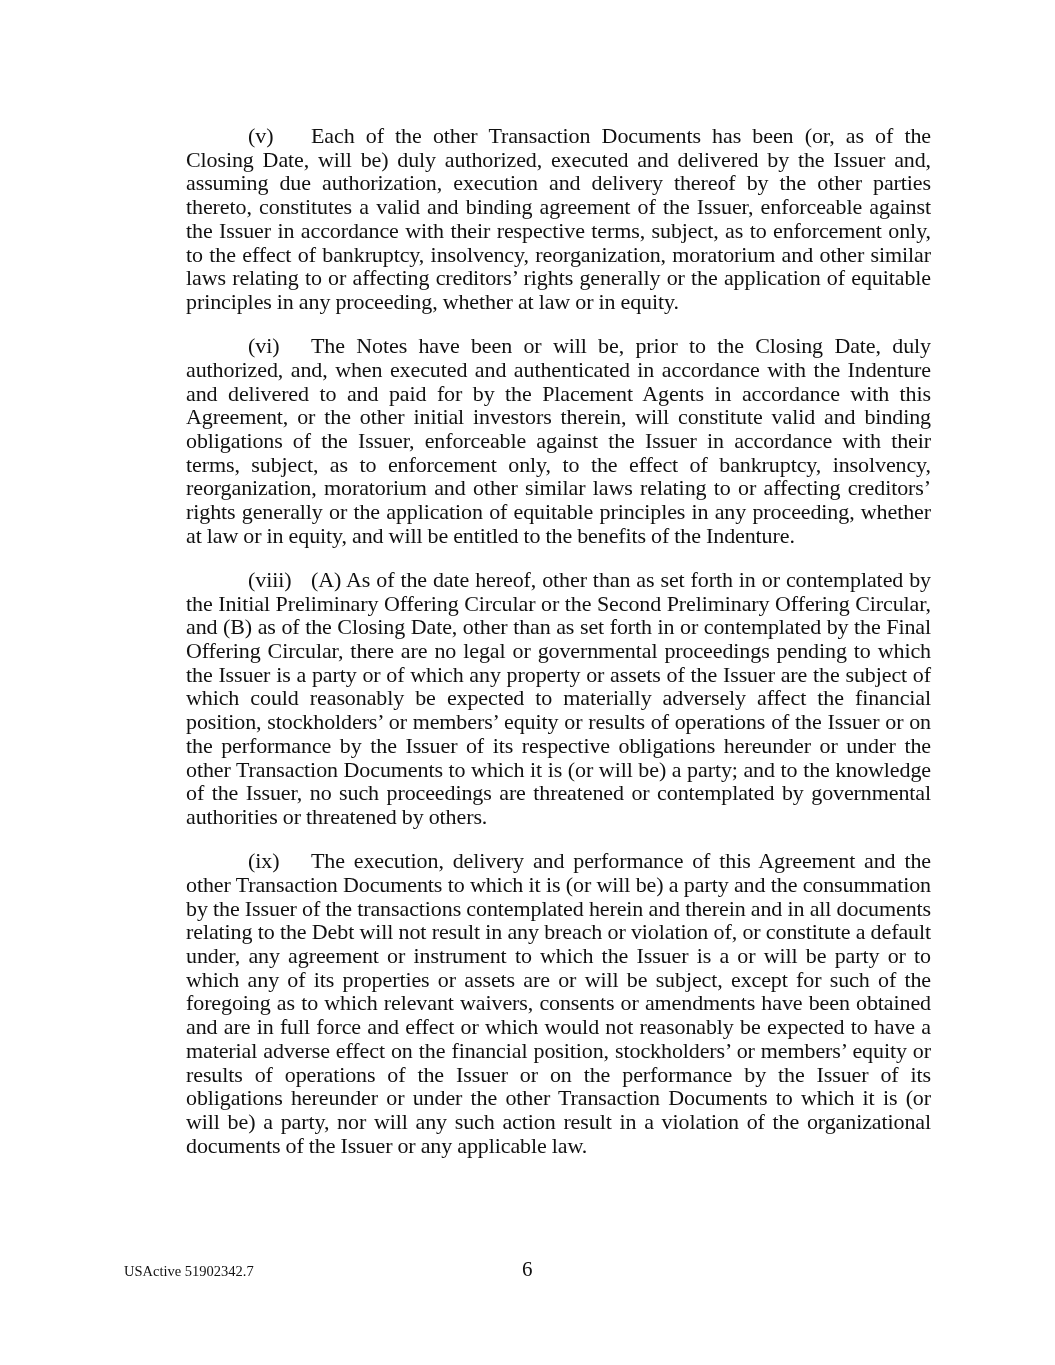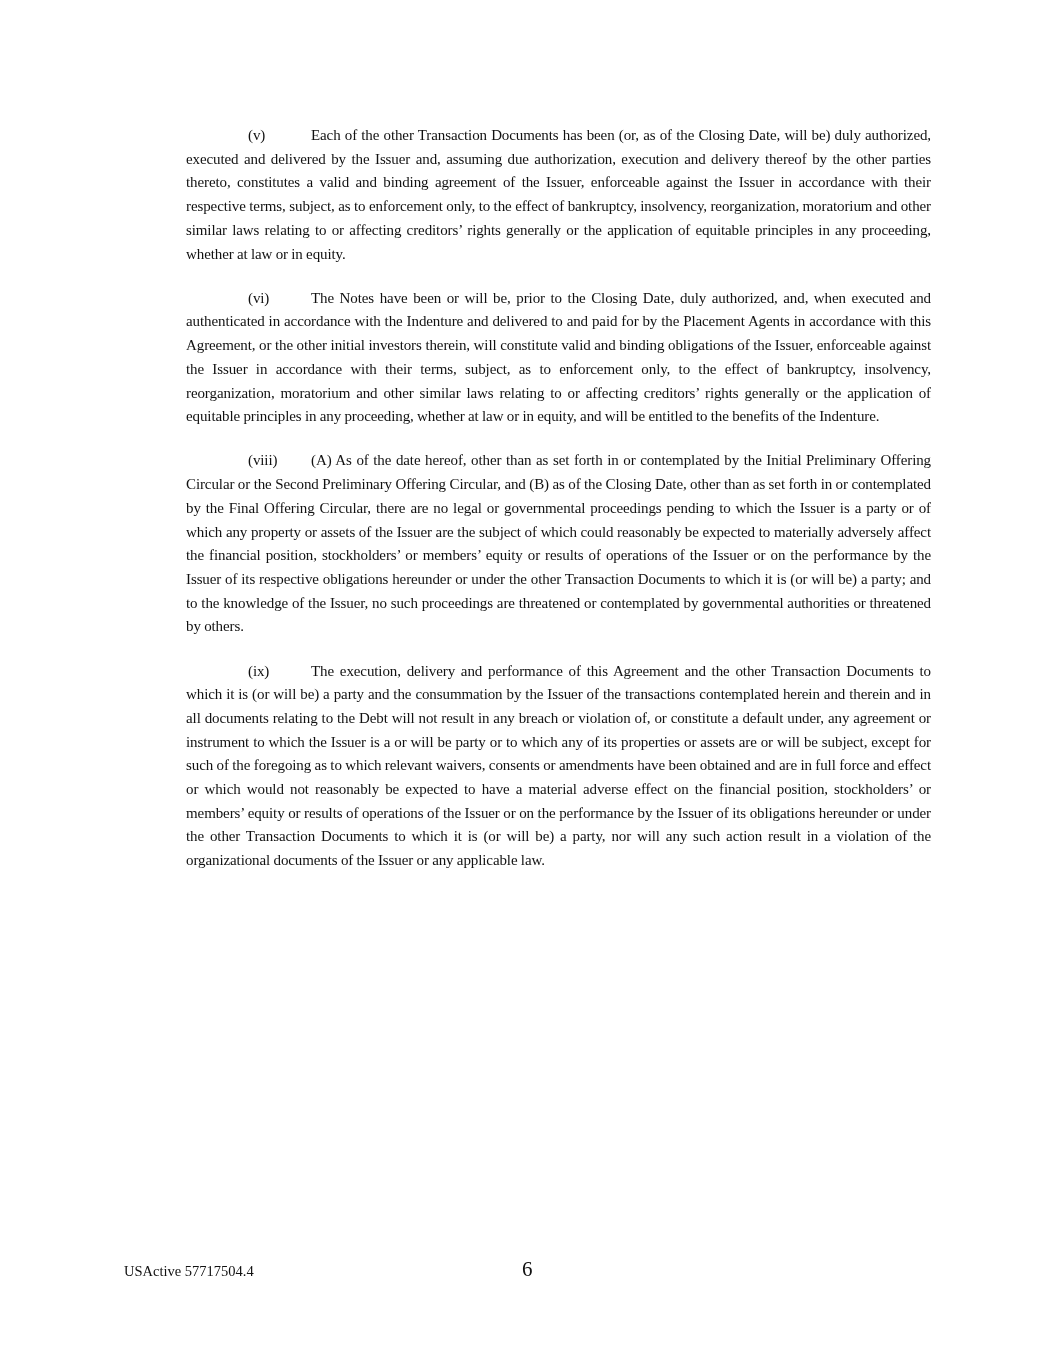--- a/index.html
+++ b/index.html
@@ -21,21 +21,21 @@
       width: 1055px;
       height: 1365px;
     }
     .body-text {
       position: absolute;
       left: 186px;
       top: 124px;
       width: 745px;
     }
     .para {
-      font-size: 15px;
+      font-size: 22px;
       line-height: 23.7px;
       text-align: justify;
       text-align-last: left;
       margin: 0 0 20.5px 0;
       letter-spacing: -0.1px;
       word-spacing: -0.3px;
     }
     .para .num {
       display: inline-block;
       margin-left: 62px;
@@ -60,15 +60,15 @@
 <body>
 
 <div class="page">
   <div class="body-text">
     <p class="para"><span class="num">(v)</span><span>Each of the other Transaction Documents has been (or, as of the Closing Date, will be) duly authorized, executed and delivered by the Issuer and, assuming due authorization, execution and delivery thereof by the other parties thereto, constitutes a valid and binding agreement of the Issuer, enforceable against the Issuer in accordance with their respective terms, subject, as to enforcement only, to the effect of bankruptcy, insolvency, reorganization, moratorium and other similar laws relating to or affecting creditors’ rights generally or the application of equitable principles in any proceeding, whether at law or in equity.</span></p>
     <p class="para"><span class="num">(vi)</span><span>The Notes have been or will be, prior to the Closing Date, duly authorized, and, when executed and authenticated in accordance with the Indenture and delivered to and paid for by the Placement Agents in accordance with this Agreement, or the other initial investors therein, will constitute valid and binding obligations of the Issuer, enforceable against the Issuer in accordance with their terms, subject, as to enforcement only, to the effect of bankruptcy, insolvency, reorganization, moratorium and other similar laws relating to or affecting creditors’ rights generally or the application of equitable principles in any proceeding, whether at law or in equity, and will be entitled to the benefits of the Indenture.</span></p>
     <p class="para"><span class="num">(viii)</span><span>(A) As of the date hereof, other than as set forth in or contemplated by the Initial Preliminary Offering Circular or the Second Preliminary Offering Circular, and (B) as of the Closing Date, other than as set forth in or contemplated by the Final Offering Circular, there are no legal or governmental proceedings pending to which the Issuer is a party or of which any property or assets of the Issuer are the subject of which could reasonably be expected to materially adversely affect the financial position, stockholders’ or members’ equity or results of operations of the Issuer or on the performance by the Issuer of its respective obligations hereunder or under the other Transaction Documents to which it is (or will be) a party; and to the knowledge of the Issuer, no such proceedings are threatened or contemplated by governmental authorities or threatened by others.</span></p>
     <p class="para"><span class="num">(ix)</span><span>The execution, delivery and performance of this Agreement and the other Transaction Documents to which it is (or will be) a party and the consummation by the Issuer of the transactions contemplated herein and therein and in all documents relating to the Debt will not result in any breach or violation of, or constitute a default under, any agreement or instrument to which the Issuer is a or will be party or to which any of its properties or assets are or will be subject, except for such of the foregoing as to which relevant waivers, consents or amendments have been obtained and are in full force and effect or which would not reasonably be expected to have a material adverse effect on the financial position, stockholders’ or members’ equity or results of operations of the Issuer or on the performance by the Issuer of its obligations hereunder or under the other Transaction Documents to which it is (or will be) a party, nor will any such action result in a violation of the organizational documents of the Issuer or any applicable law.</span></p>
   </div>
 
-  <div class="footer-id">USActive 57717504.4</div>
+  <div class="footer-id">USActive 51902342.7</div>
   <div class="footer-page">6</div>
 </div>
 
 </body></html>

